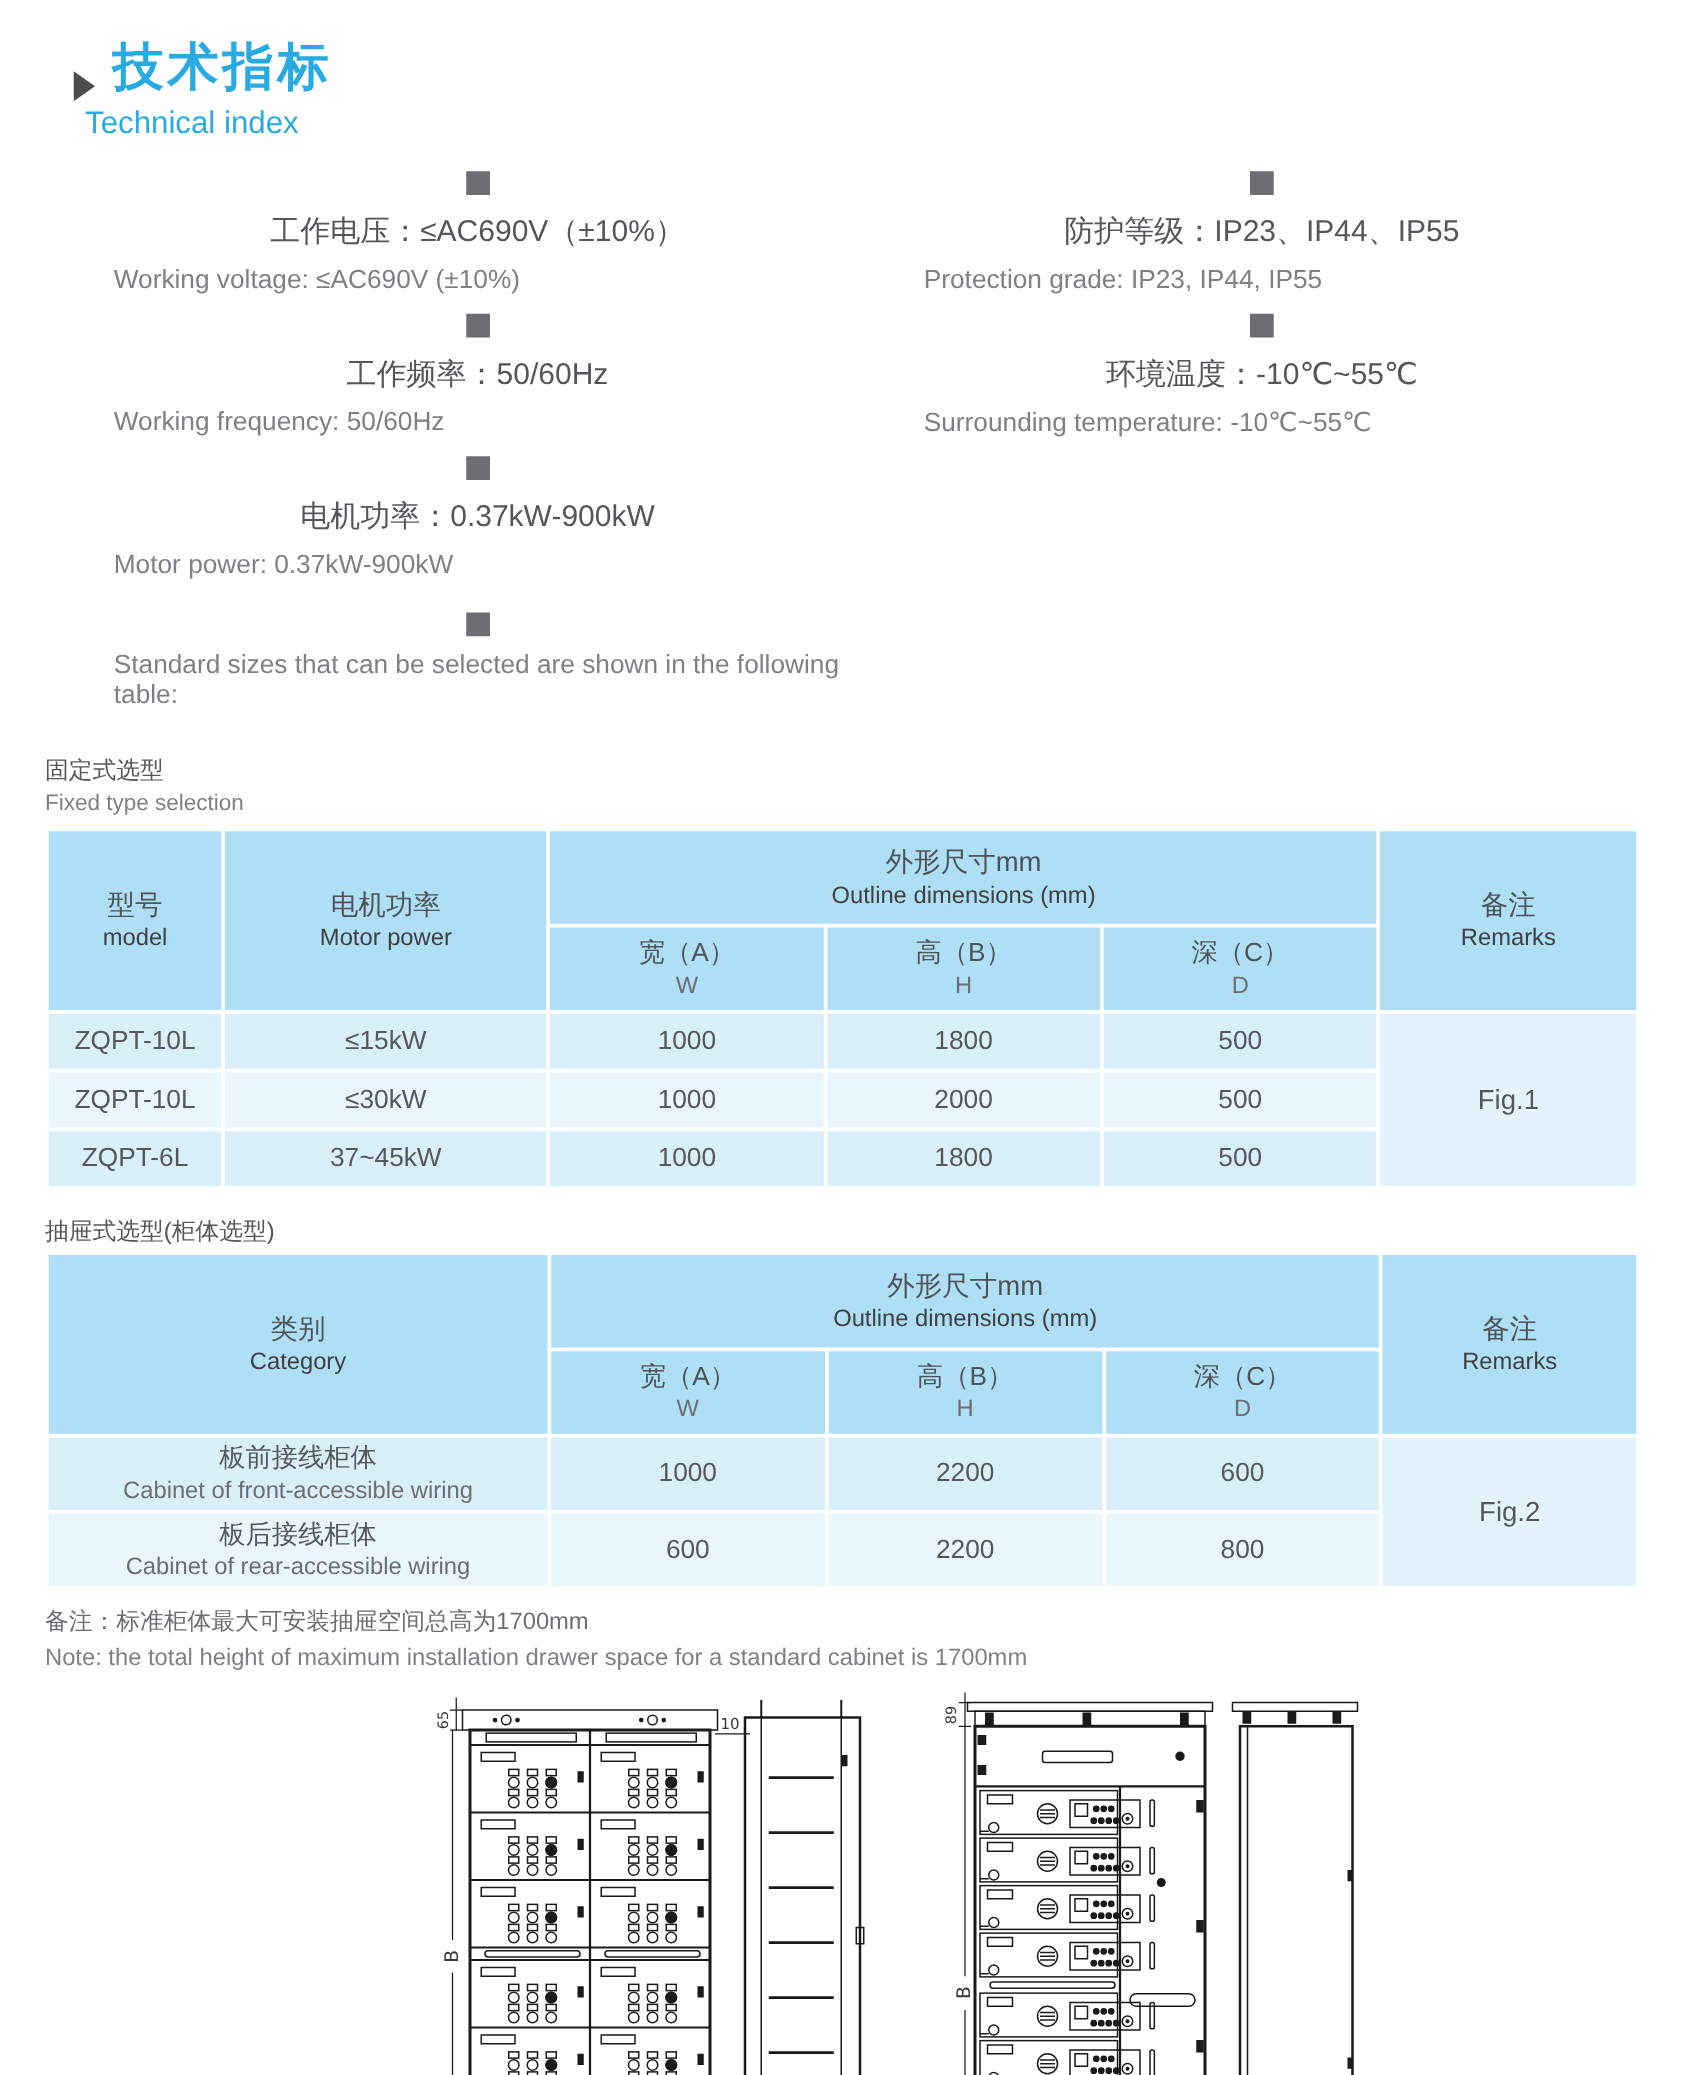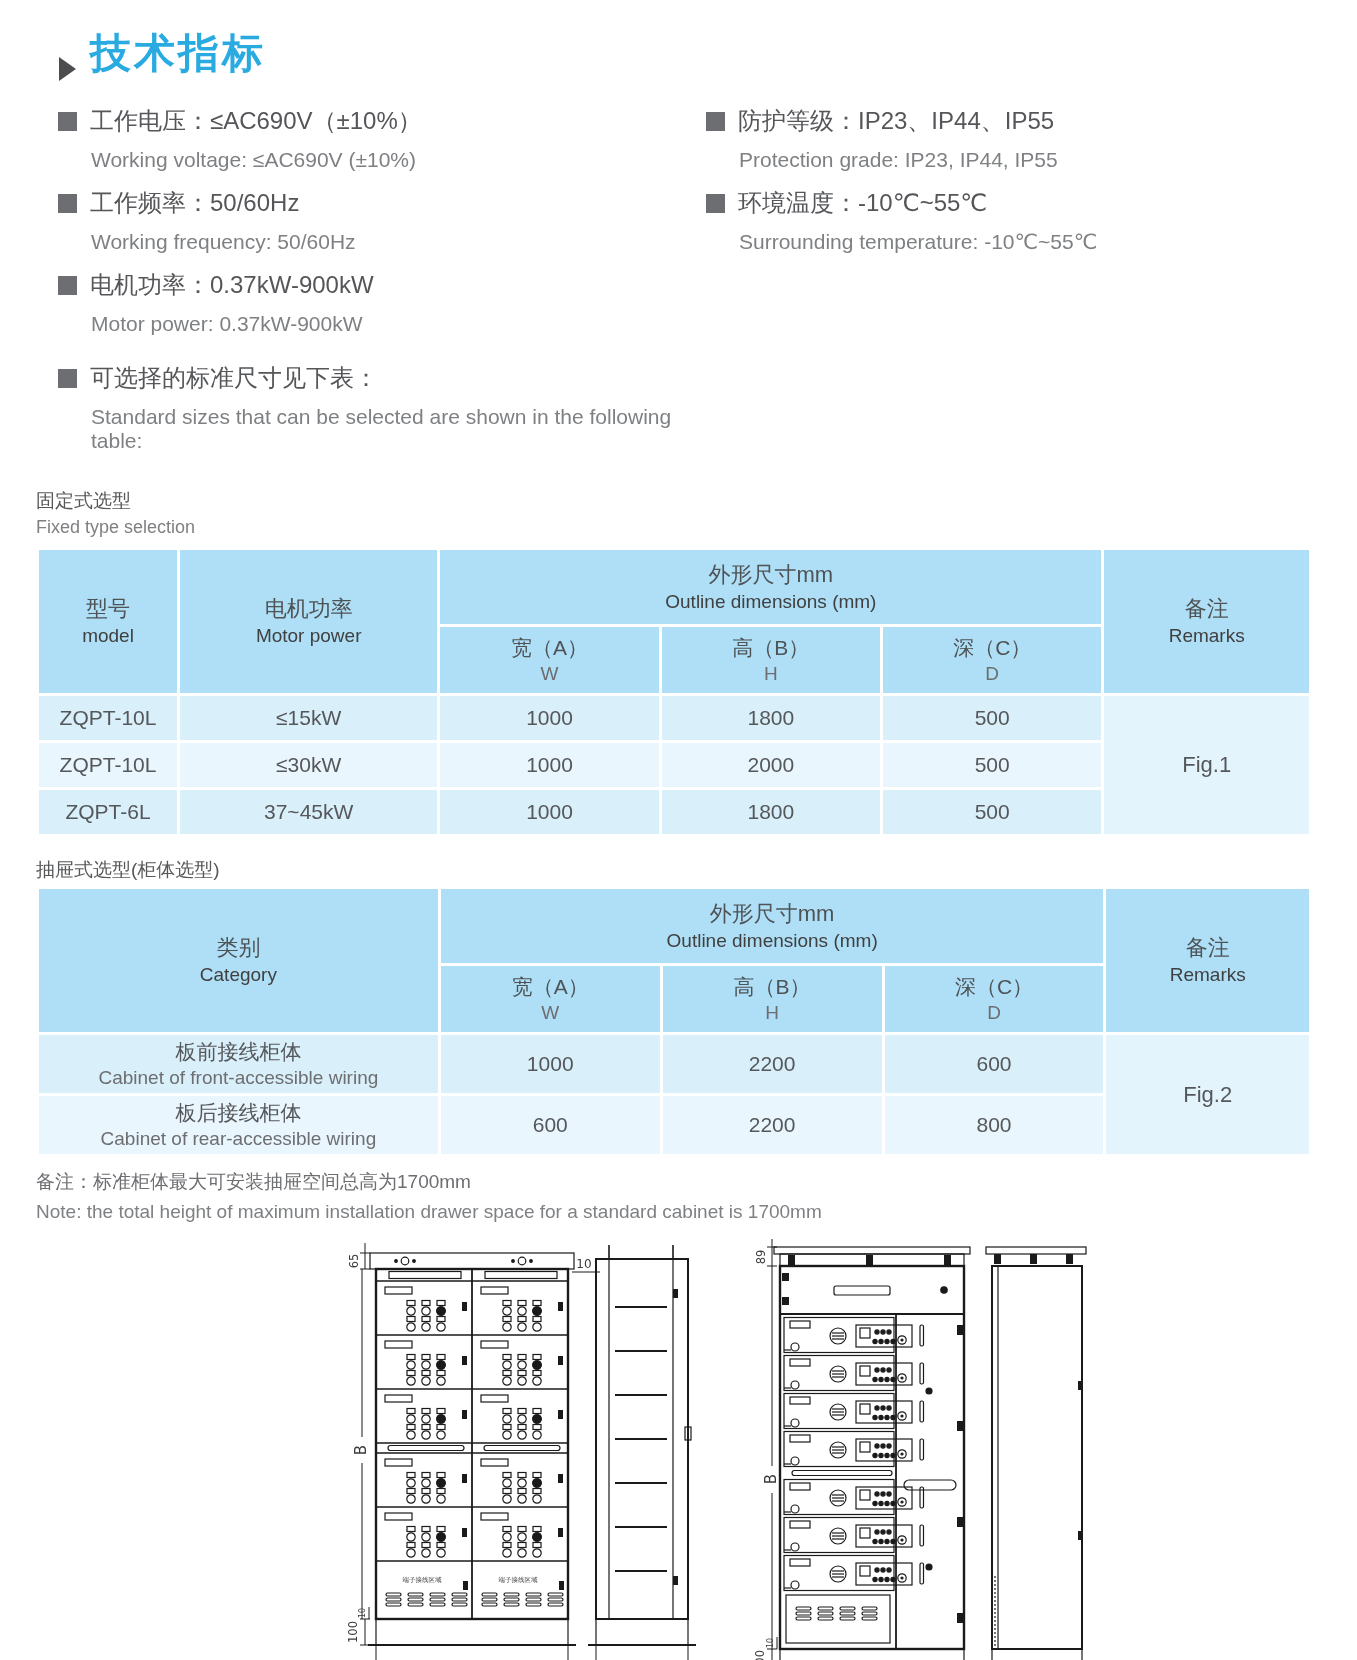--- a/index.html
+++ b/index.html
@@ -13,21 +13,21 @@
   .title-row{display:flex;align-items:flex-end;gap:14px;margin-left:23px;}
   .tri{width:0;height:0;border-left:17px solid #4d4d4f;border-top:12px solid transparent;border-bottom:12px solid transparent;}
   .title-zh{font-size:41px;font-weight:bold;color:#29abe2;letter-spacing:3px;margin:0;}
   .title-en{font-size:25px;color:#29abe2;margin:3px 0 0 32px;}
 
   
   .specs{display:flex;margin:24px 0 0 22px;}
   .specs-left{width:648px;}
   .specs-right{flex:1;}
   .spec{margin-bottom:15px;}
-  .spec-zh{display:flex;align-items:center;gap:13px;font-size:24px;color:#555659;}
+  .spec-zh{display:flex;align-items:center;gap:13px;font-size:24px;color:#555659;flex-direction:column;}
   .bullet{width:19px;height:19px;background:#6d6e71;flex:none;}
   .spec-en{font-size:21px;color:#7e8083;margin:11px 0 0 33px;}
   .spec.last{margin-top:26px;}
 
   
   .tcap-zh{font-size:19px;color:#565759;margin:20px 0 3px 0;}
   .tcap-en{font-size:18px;color:#7e8083;margin:0 0 9px 0;}
 
   
   table{border-collapse:separate;border-spacing:3px;width:1276px;table-layout:fixed;}
@@ -61,20 +61,21 @@
 </style>
 </head>
 <body>
 
 <div class="page">
 
   <div class="title-row">
     <span class="tri"></span>
     <h1 class="title-zh">技术指标</h1>
   </div>
+  <div class="title-en">Technical index</div>
 
   <div class="specs">
     <div class="specs-left">
       <div class="spec">
         <div class="spec-zh">
             <span class="bullet"></span>
             <span>工作电压：≤AC690V（±10%）</span>
           </div>
         <div class="spec-en">Working voltage: ≤AC690V (±10%)</div>
       </div>
@@ -88,21 +89,20 @@
       <div class="spec">
         <div class="spec-zh">
             <span class="bullet"></span>
             <span>电机功率：0.37kW-900kW</span>
           </div>
         <div class="spec-en">Motor power: 0.37kW-900kW</div>
       </div>
       <div class="spec last">
         <div class="spec-zh">
             <span class="bullet"></span>
-            <span>可选择的标准尺寸见下表：</span>
           </div>
         <div class="spec-en">Standard sizes that can be selected are shown in the following table:</div>
       </div>
     </div>
     <div class="specs-right">
       <div class="spec">
         <div class="spec-zh">
             <span class="bullet"></span>
             <span>防护等级：IP23、IP44、IP55</span>
           </div>

